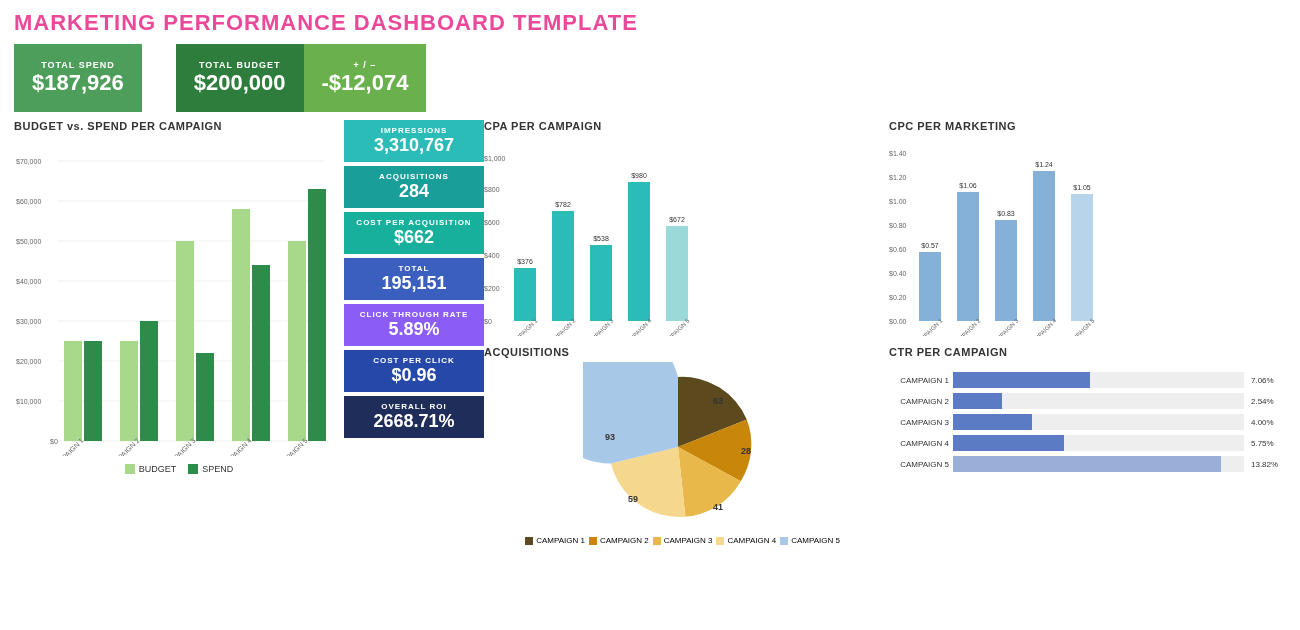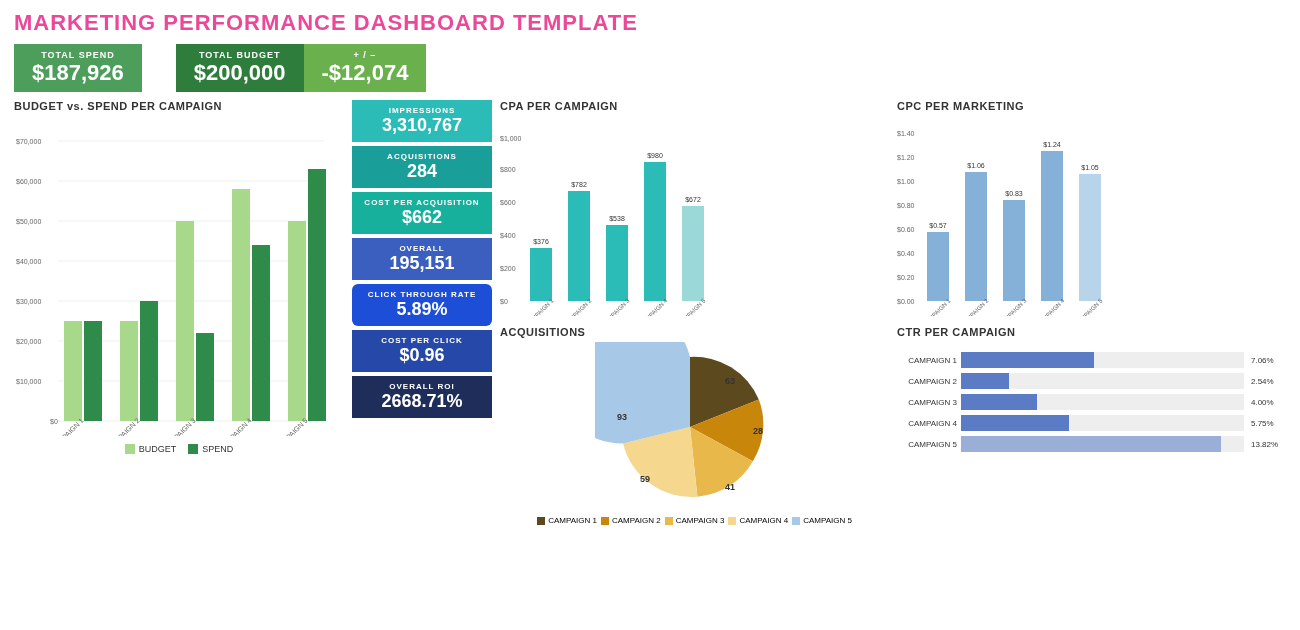--- a/index.html
+++ b/index.html
@@ -6,44 +6,44 @@
     body { background: #fff; font-family: Arial, sans-serif; width: 1300px; height: 630px; overflow: hidden; }
 
     .dashboard { width: 1300px; height: 630px; padding: 10px 14px; background: #fff; }
 
     .title { color: #ec4899; font-size: 22px; font-weight: 900; letter-spacing: 1px; margin-bottom: 8px; }
 
     .top-row { display: flex; gap: 0; margin-bottom: 8px; }
 
     
     .kpi-boxes { display: flex; gap: 0; }
-    .kpi-box { padding: 6px 18px; text-align: center; min-width: 110px; }
+    .kpi-box { padding: 16px 18px; text-align: center; min-width: 110px; }
     .kpi-box .kpi-label { font-size: 9px; font-weight: 700; letter-spacing: 1px; color: #fff; }
     .kpi-box .kpi-value { font-size: 22px; font-weight: 700; color: #fff; }
     .kpi-box.spend { background: #4d9e5a; }
     .kpi-box.budget { background: #2e7d3c; margin-left: 34px; }
     .kpi-box.diff { background: #6ab04c; }
 
     
-    .main-content { display: flex; gap: 8px; }
+    .main-content { display: flex; }
 
     
     .left-section { width: 330px; flex-shrink: 0; }
     .section-title { font-size: 11px; font-weight: 700; color: #333; letter-spacing: 0.5px; margin-bottom: 4px; }
 
     
     .middle-section { width: 140px; flex-shrink: 0; display: flex; flex-direction: column; gap: 4px; margin-top: 0; }
     .metric-card { padding: 6px 10px; text-align: center; }
     .metric-card .metric-label { font-size: 8px; font-weight: 700; letter-spacing: 1px; color: #fff; }
     .metric-card .metric-value { font-size: 18px; font-weight: 700; color: #fff; }
     .metric-card.impressions { background: #2bbcb8; }
     .metric-card.acquisitions { background: #1a9e9a; }
     .metric-card.cpa { background: #17b09c; }
     .metric-card.clicks { background: #3a5fbf; }
-    .metric-card.ctr { background: #1d4ed8; border-radius: 6px; }
+    .metric-card.ctr { background: #8b5cf6; }
     .metric-card.cpc { background: #2648a8; }
     .metric-card.roi { background: #1e2d5a; }
 
     
     .right-section { flex: 1; display: flex; flex-direction: column; gap: 6px; }
     .charts-row { display: flex; gap: 8px; }
     .chart-panel { flex: 1; }
     .chart-panel-title { font-size: 11px; font-weight: 700; color: #333; letter-spacing: 0.5px; margin-bottom: 4px; }
 
     
@@ -156,21 +156,21 @@
       </div>
       <div class="metric-card acquisitions">
         <div class="metric-label">ACQUISITIONS</div>
         <div class="metric-value">284</div>
       </div>
       <div class="metric-card cpa">
         <div class="metric-label">COST PER ACQUISITION</div>
         <div class="metric-value">$662</div>
       </div>
       <div class="metric-card clicks">
-        <div class="metric-label">OVERALL</div>
+        <div class="metric-label">TOTAL</div>
         <div class="metric-value">195,151</div>
       </div>
       <div class="metric-card ctr">
         <div class="metric-label">CLICK THROUGH RATE</div>
         <div class="metric-value">5.89%</div>
       </div>
       <div class="metric-card cpc">
         <div class="metric-label">COST PER CLICK</div>
         <div class="metric-value">$0.96</div>
       </div>

